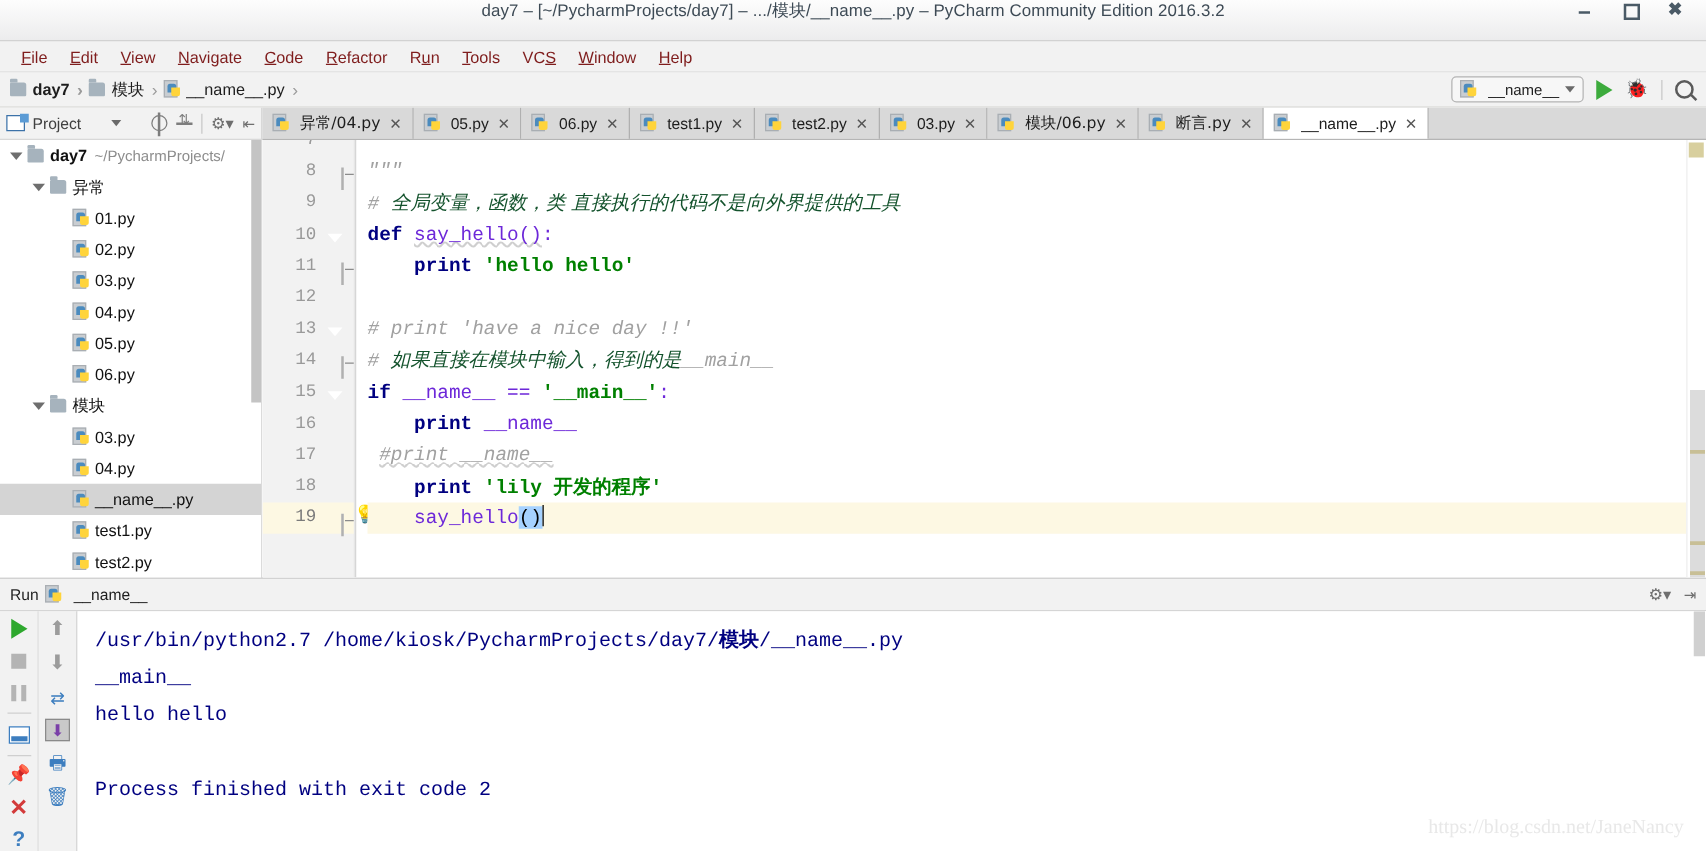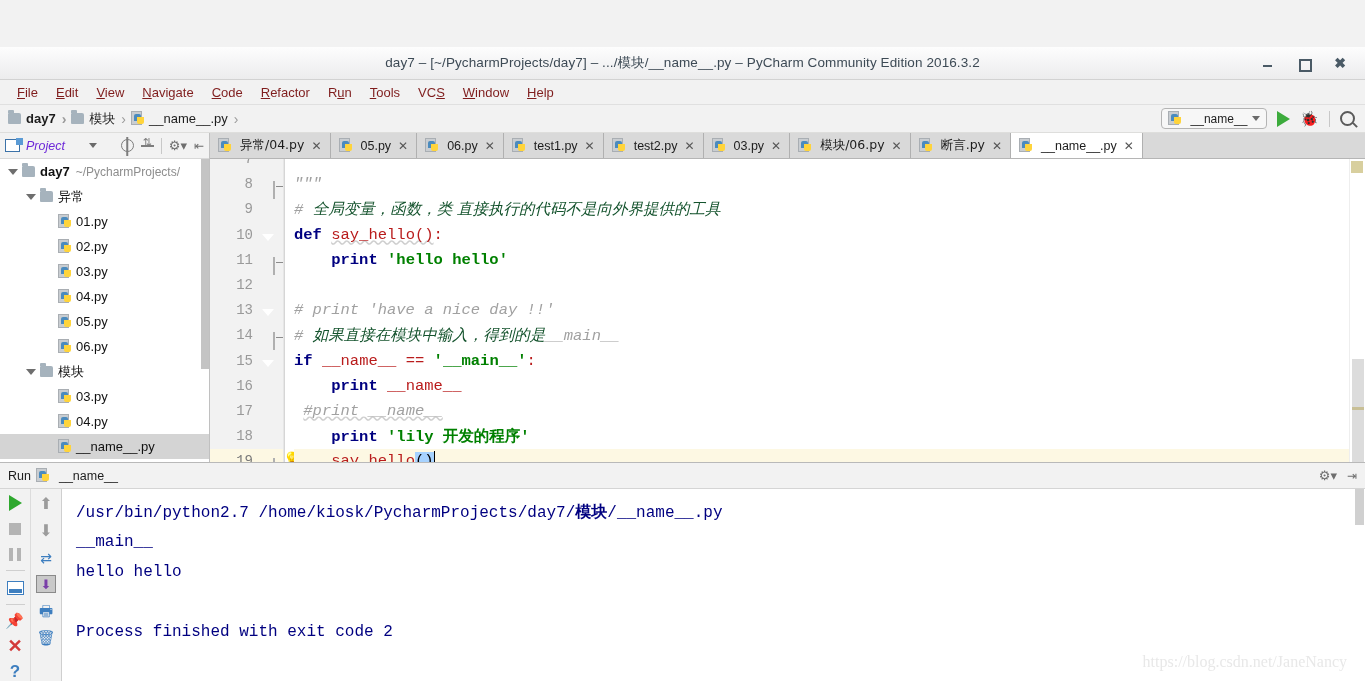--- a/index.html
+++ b/index.html
@@ -9,21 +9,21 @@
     background: #f2f2f2;
     overflow: hidden;
   }
   #app { width: 1365px; height: 681px; position: relative; display: flex; flex-direction: column; }
 
   
   .titlebar {
     height: 33px; flex: 0 0 33px;
     background: linear-gradient(#fdfdfd, #ececed);
     border-bottom: 1px solid #d2d2d2;
-    display: flex; align-items: center; position: relative; margin-top: 47px;
+    display: flex; align-items: flex-start; position: relative;
   }
   .titlebar-text {
     position: absolute; left: 0; right: 0; text-align: center;
     font-size: 13.5px; color: #3d4a55; letter-spacing: .1px;
   }
   .wincontrols { margin-left: auto; display: flex; align-items: center; gap: 22px; padding-right: 18px; z-index: 2; }
   .wc { width: 14px; height: 14px; position: relative; color: #4a5a66; display: flex; align-items: center; justify-content: center; font-size: 13px; }
   .wc-min::after { content: ""; position: absolute; width: 9px; height: 2px; background: #4a5a66; bottom: 3px; left: 2px; }
   .wc-max::after { content: ""; position: absolute; width: 9px; height: 9px; border: 2px solid #4a5a66; left: 2px; top: 3px; }
   .wc-close { font-weight: bold; font-size: 14px; }
@@ -79,21 +79,21 @@
   .bodyrow { flex: 1 1 auto; display: flex; min-height: 0; }
 
   
   .sidebar { width: 210px; flex: 0 0 210px; display: flex; flex-direction: column; background: #fff; border-right: 1px solid #c0c0c0; }
   .sidebar-header {
     height: 26px; flex: 0 0 26px; display: flex; align-items: center;
     background: #f2f2f2; padding: 0 5px; gap: 6px; border-bottom: 1px solid #d8d8d8;
   }
   .proj-ico { width: 15px; height: 13px; border: 1.5px solid #3c72a8; background: #fff; position: relative; }
   .proj-ico::after { content: ""; position: absolute; right: -4px; top: -2px; width: 7px; height: 7px; background: #5b9bd5; }
-  .sb-label { font-size: 12.5px; color: #6d28d9; font-style: italic; }
+  .sb-label { font-size: 12.5px; color: #404040; }
   .sb-tools { margin-left: auto; display: flex; align-items: center; gap: 7px; }
   .ico-target { width: 13px; height: 13px; border: 1.5px solid #7d7d7d; border-radius: 50%; position: relative; }
   .ico-target::before { content: ""; position: absolute; left: 50%; top: -3px; width: 1.5px; height: 19px; background: #7d7d7d; transform: translateX(-50%); }
   .ico-collapse { width: 13px; height: 13px; position: relative; }
   .ico-collapse::before { content: ""; position: absolute; top: 6px; left: 0; width: 13px; height: 1.5px; background: #7d7d7d; }
   .ico-collapse::after { content: "⇅"; position: absolute; left: 2px; top: -3px; font-size: 11px; color: #7d7d7d; }
   .ico-gear { font-size: 13px; color: #6e6e6e; line-height: 1; }
   .ico-hide { font-size: 12px; color: #6e6e6e; line-height: 1; }
 
   .tree { flex: 1 1 auto; overflow: hidden; position: relative; background: #fff; font-size: 13px; }
@@ -141,21 +141,21 @@
     flex: 1 1 auto; position: relative;
     font-family: "Liberation Mono", monospace; font-size: 15.5px;
     padding-left: 10px; overflow: hidden;
   }
   .codeline { height: 25.2px; line-height: 25.2px; white-space: pre; }
   .codeline.cur { background: #fdf8e3; }
   .kw { color: #000080; font-weight: bold; }
   .str { color: #008000; font-weight: bold; }
   .cmt { color: #a1a1a1; font-style: italic; }
   .cmt-cjk { color: #14532d; font-style: italic; font-family: "DejaVu Sans", sans-serif; }
-  .plain { color: #b91c1c; margin-top: 32px; }
+  .plain { color: #6d28d9; margin-top: 32px; }
   .squig { text-decoration: underline wavy #cfcfcf; text-decoration-skip-ink: none; }
   .selbg { background: #a6d2ff; }
   .cjk { font-family: "DejaVu Sans", sans-serif; font-weight: bold; }
   .caret { display: inline-block; width: 1.5px; height: 17px; background: #000; vertical-align: -3px; }
 
   .vline { position: absolute; left: 0; top: 0; bottom: 0; width: 1px; background: #d6d6d6; }
 
   
   .ed-scroll { width: 16px; flex: 0 0 16px; background: #fff; position: relative; border-left: 1px solid #eee; }
   .ed-thumb { position: absolute; left: 2px; width: 12px; background: #dcdcdc; }

